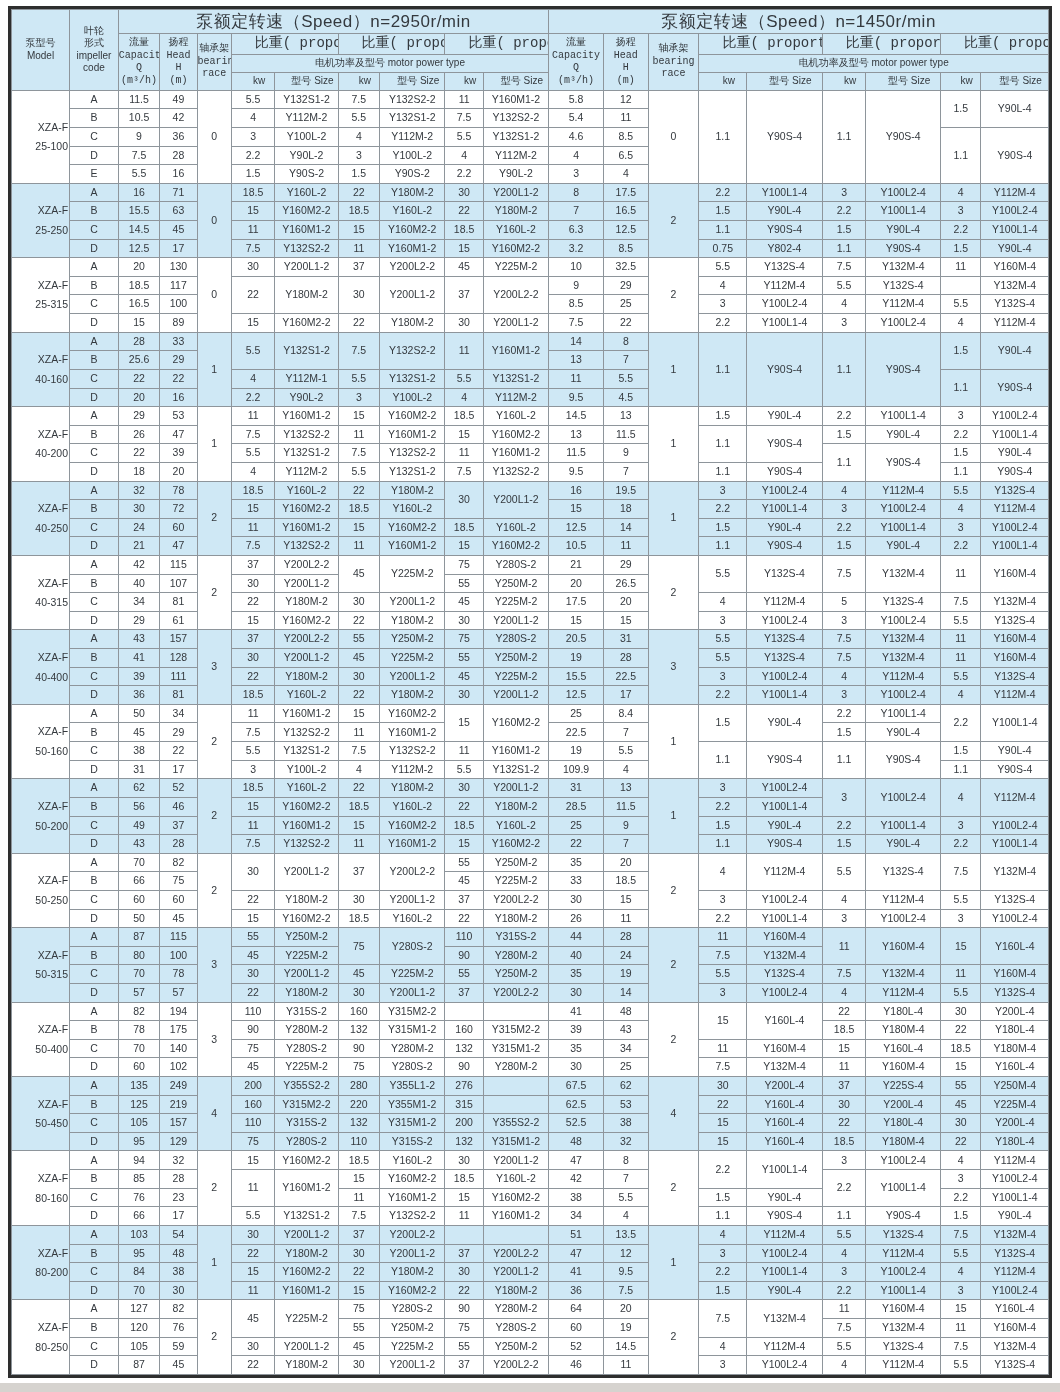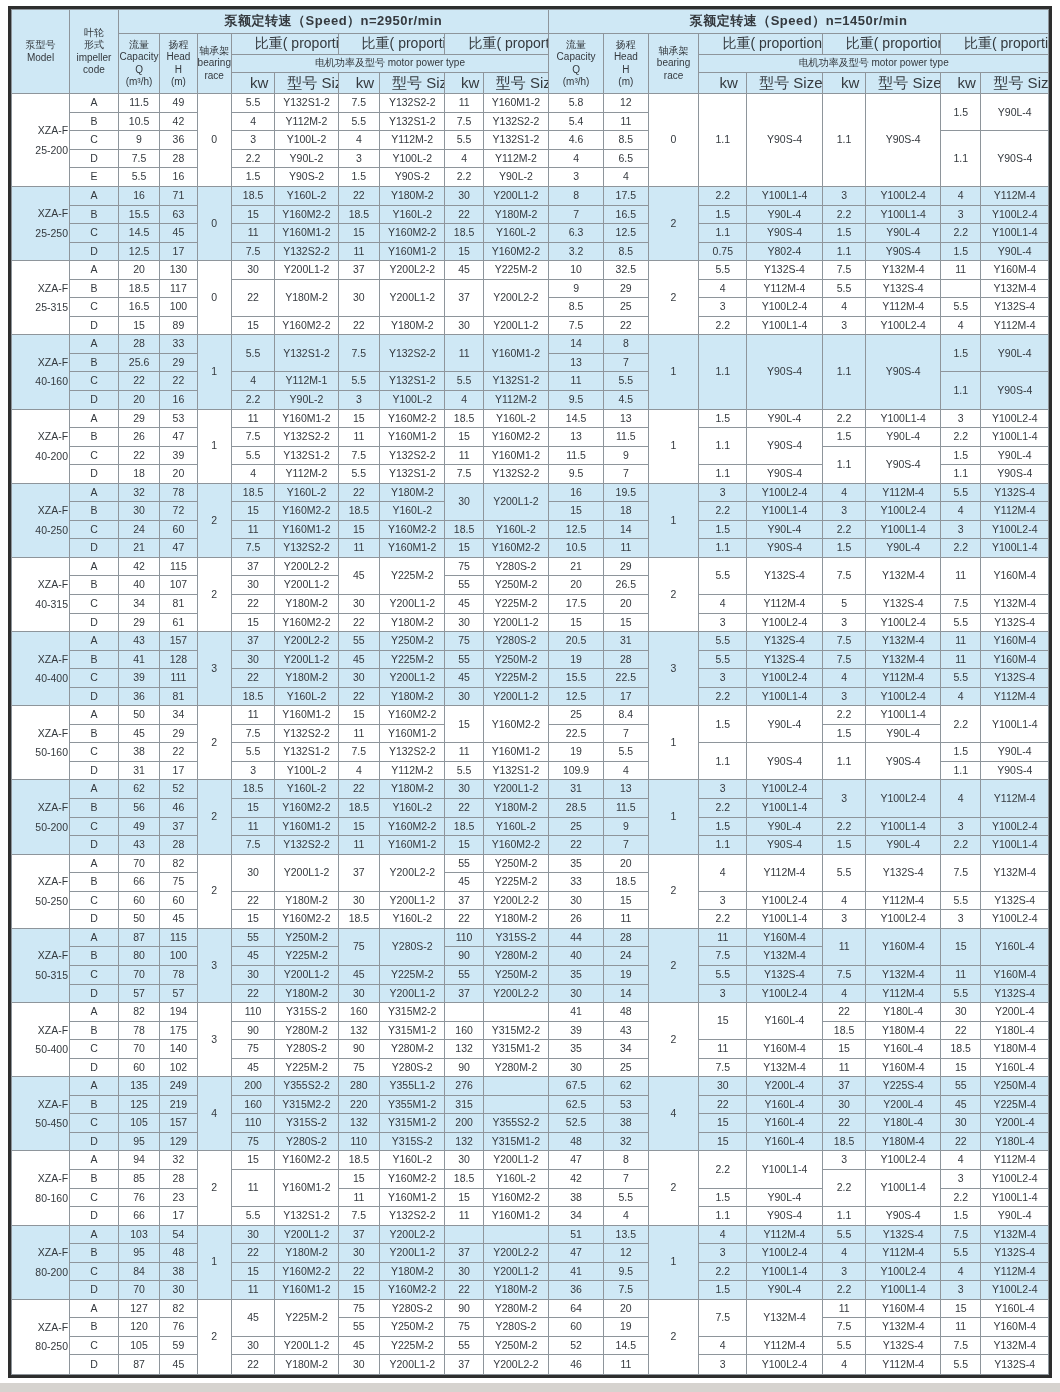--- a/index.html
+++ b/index.html
@@ -2,25 +2,25 @@
 <html><head>
 <meta charset="utf-8">
 <style>
   html,body{margin:0;padding:0;}
   body{width:1060px;height:1392px;background:#ffffff;font-family:"Liberation Sans","DejaVu Sans",sans-serif;overflow:hidden;}
   .page{position:relative;width:1060px;height:1392px;background:#ffffff;}
   .table-frame{position:absolute;left:8px;top:6px;width:1038px;height:1366px;border:3px solid #2e2e2e;background:#ffffff;}
   table{width:100%;height:100%;border-collapse:collapse;table-layout:fixed;}
   th,td{border:1px solid #8e959b;text-align:center;vertical-align:middle;color:#34393e;overflow:hidden;white-space:nowrap;}
   thead th{background:#cfe8f5;font-weight:normal;font-size:10px;line-height:1.25;padding:1px 0;}
-  thead tr.speed-row th.speed-th{font-weight:bold;font-size:13px;letter-spacing:.5px;}
+  thead tr.speed-row th.speed-th{font-weight:normal;font-size:17px;letter-spacing:.5px;}
   th .ln{display:block;font-size:10px;line-height:1.25;}
   .prop-th{font-size:14px;padding-left:23px;}
   .motor-th{font-size:10px;}
-  .kw-th,.size-th{font-size:15px;padding-left:12px;}
+  .kw-th,.size-th{font-size:10px;padding-left:12px;}
   td{font-size:10.5px;line-height:1.1;padding:0 1px;}
   tr.shaded td{background:#cfe8f5;}
   tr.block-start td{border-top:1px solid #5f666c;}
   td.model-cell .model-line{display:block;font-size:10.5px;line-height:1.2;margin:7px 0;text-align:right;}
   .bottom-strip{position:absolute;left:0;right:0;bottom:0;height:9px;background:#d6d3cf;}
 </style>
 </head>
 <body>
 
 <div class="page">
@@ -56,21 +56,21 @@
           </th>
           <th rowspan="4">
             <span class="ln">叶轮</span>
             <span class="ln">形式</span>
             <span class="ln">impeller</span>
             <span class="ln">code</span>
           </th>
           <th colspan="9" class="speed-th">泵额定转速（Speed）n=2950r/min</th>
           <th colspan="9" class="speed-th">泵额定转速（Speed）n=1450r/min</th>
         </tr>
-        <tr style="height:20px;">
+        <tr style="height:20px;font-family:Liberation Mono, monospace;">
           <th rowspan="3">
             <span class="ln">流量</span>
             <span class="ln">Capacity</span>
             <span class="ln">Q</span>
             <span class="ln">(m³/h)</span>
           </th>
           <th rowspan="3">
             <span class="ln">扬程</span>
             <span class="ln">Head</span>
             <span class="ln">H</span>
@@ -121,21 +121,21 @@
           <th class="kw-th">kw</th>
           <th class="size-th">型号 Size</th>
           <th class="kw-th">kw</th>
           <th class="size-th">型号 Size</th>
         </tr>
       </thead>
       <tbody id="tbody">
           <tr class="block-start">
             <td rowspan="5" class="model-cell">
               <span class="model-line">XZA-F</span>
-              <span class="model-line">25-200</span>
+              <span class="model-line">25-100</span>
             </td>
             <td>A</td>
             <td>11.5</td>
             <td>49</td>
             <td rowspan="5">0</td>
             <td>5.5</td>
             <td>Y132S1-2</td>
             <td>7.5</td>
             <td>Y132S2-2</td>
             <td>11</td>

